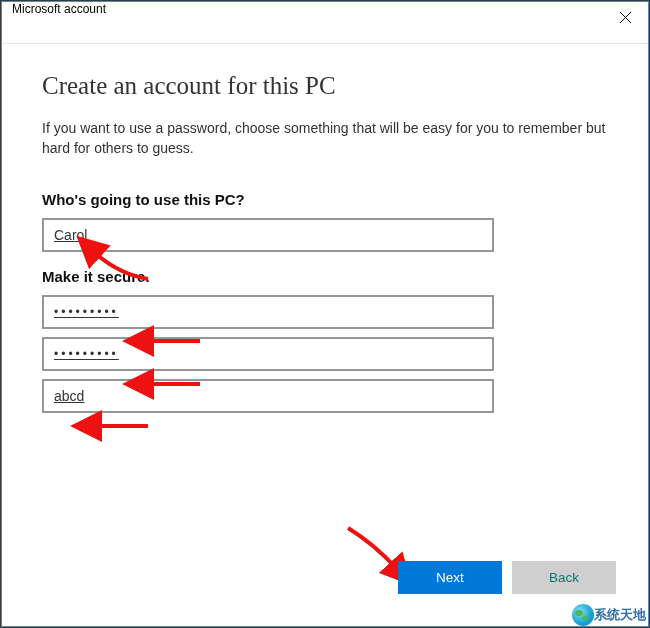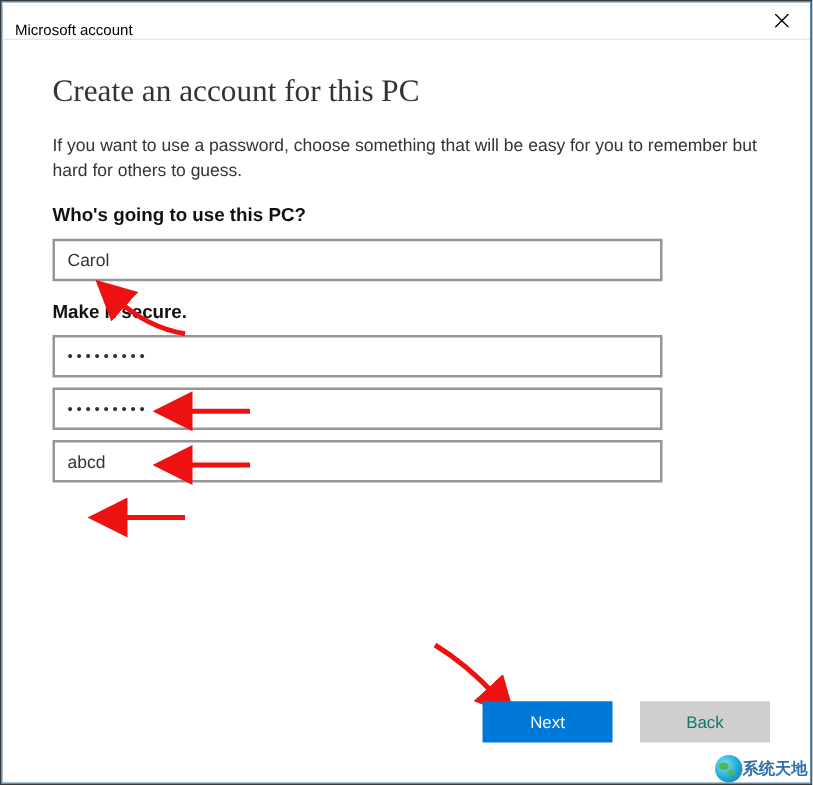--- a/index.html
+++ b/index.html
@@ -18,22 +18,22 @@
   }
   .window {
     width:648px; height:626px;
     margin:1px;
     border:1px solid #5a86b0;
     background:#fff;
     display:flex; flex-direction:column;
   }
   
   .titlebar {
-    height:30px;
-    display:flex; align-items:flex-end;
+    height:42px;
+    display:flex; align-items:flex-start;
     border-bottom:1px solid #e5e5e5;
     padding-left:10px;
     font-size:12px;
     color:#000;
     position:relative;
   }
   .titlebar .spacer { flex:1; }
   .close-btn {
     width:46px; height:30px;
     display:flex; align-items:center; justify-content:center;
@@ -51,52 +51,53 @@
     font-size:25px;
     font-weight:400;
     color:#333;
     margin:0 0 18px 0;
     font-family:Liberation Serif, serif;
   }
   .intro {
     font-size:14px;
     color:#333;
     line-height:1.45;
-    margin:0 0 17px 0;
+    margin:0 0 32px 0;
   }
   .section-label {
     font-size:15px;
     font-weight:600;
     color:#111;
     margin:0 0 10px 0;
   }
   .field-wrap { margin-bottom:16px; }
   .field-wrap.tight { margin-bottom:8px; }
   input.text-input {
-    width:488px;
+    width:452px;
     height:34px;
     padding:0 10px;
     border:2px solid #969696;
     background:#fff;
     font-size:14px;
     font-family:inherit;
     outline:none;
     color:#333;
+    text-decoration:underline;
   }
   input.text-input.pw {
     letter-spacing:3px;
     font-size:12px;
   }
   
   .footer {
     position:absolute;
     right:32px;
     bottom:32px;
     display:flex;
-    gap:22px;
+    gap:10px;
   }
   .btn {
     width:104px; height:33px;
     display:flex; align-items:center; justify-content:center;
     font-size:13.5px;
     border:none;
     cursor:default;
     font-family:inherit;
   }
   .btn.primary { background:#0078d7; color:#fff; }

